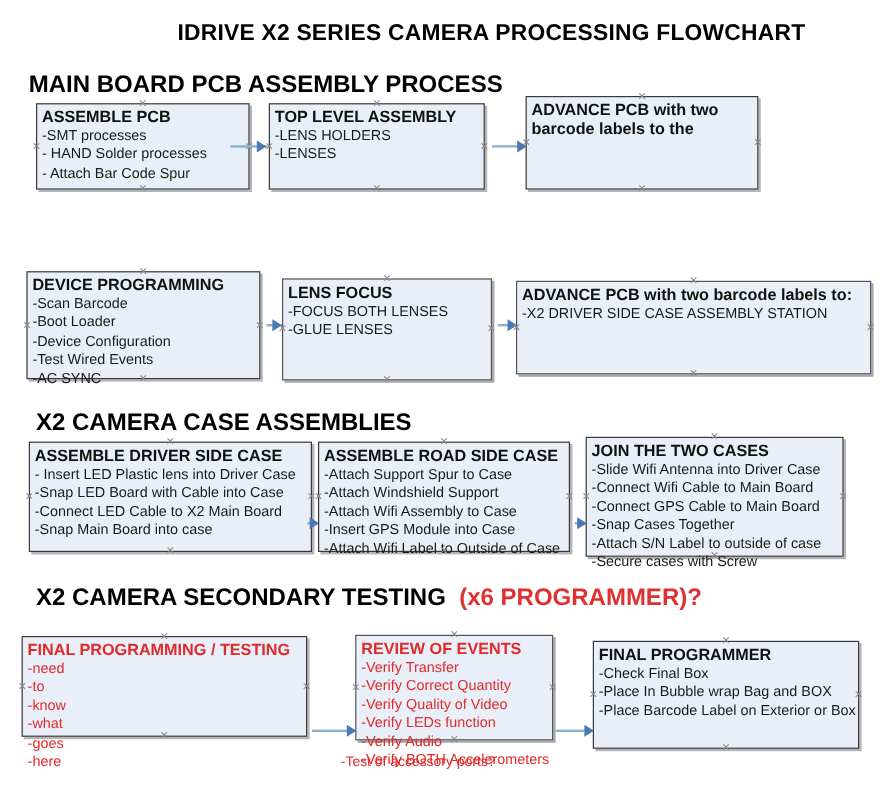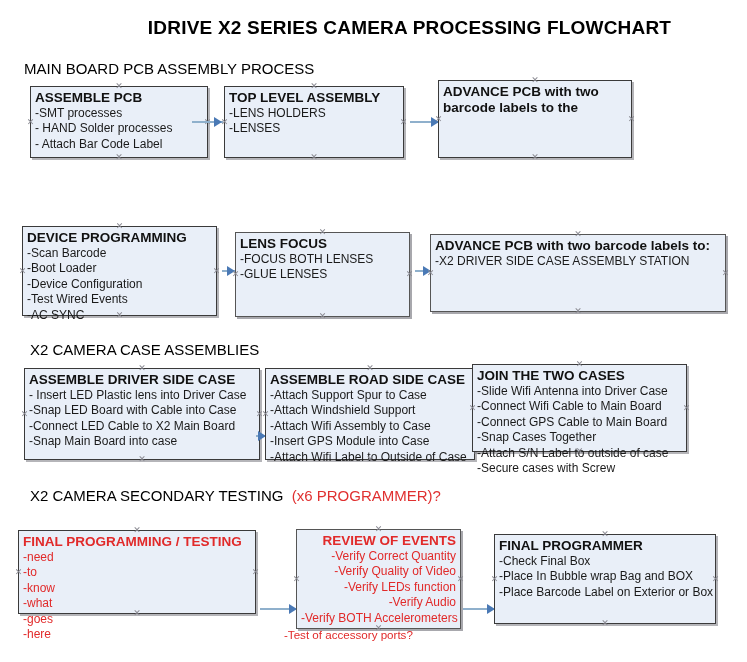--- a/index.html
+++ b/index.html
@@ -10,21 +10,21 @@
     -webkit-font-smoothing:antialiased;
   }
   #canvas{position:absolute;left:0;top:0;width:747px;height:662px;}
 
   .title{
     position:absolute;font-weight:bold;color:#000;
     white-space:nowrap;letter-spacing:.2px;padding-left:36px;
   }
   #doc-title{left:0;top:17px;width:747px;text-align:center;font-size:19px;}
   .section-head{
-    position:absolute;font-weight:normal;font-size:15px;color:#000;white-space:nowrap;
+    position:absolute;font-weight:bold;font-size:20px;color:#000;white-space:nowrap;
   }
   .section-head .red{color:#e03030;}
 
   
   .box{
     position:absolute;box-sizing:border-box;
     background:#e9eff8;
     border:1px solid #3a3a3a;
     box-shadow:2px 2px 0 0 rgba(120,120,128,.55);
     padding:3px 4px 2px 4px;
@@ -69,21 +69,21 @@
 <div id="canvas">
 
   <div class="title" id="doc-title">IDRIVE X2  SERIES CAMERA PROCESSING FLOWCHART</div>
 
   <div class="section-head" style="left:24px;top:60px;">MAIN BOARD PCB ASSEMBLY PROCESS</div>
 
   <div class="box" style="left:30px;top:86px;width:178px;height:72px;">
     <div class="hd">ASSEMBLE PCB</div>
     <div class="li">-SMT processes</div>
     <div class="li">- HAND Solder processes</div>
-    <div class="li">- Attach Bar Code Label</div>
+    <div class="li">- Attach Bar Code Spur</div>
     <span class="hx t"></span>
     <span class="hx b"></span>
     <span class="hx l"></span>
     <span class="hx r"></span>
   </div>
 
   <div class="conn" style="left:192px;top:121px;width:31px;"></div>
   <div class="arrow" style="left:214px;top:117px;"></div>
 
   <div class="box" style="left:224px;top:86px;width:180px;height:72px;">
@@ -173,21 +173,21 @@
     <div class="li">-Attach Wifi Label to Outside of Case</div>
     <span class="hx t"></span>
     <span class="hx b"></span>
     <span class="hx l"></span>
     <span class="hx r"></span>
   </div>
 
   <div class="conn" style="left:479px;top:435px;width:12px;"></div>
   <div class="arrow" style="left:481px;top:431px;"></div>
 
-  <div class="box" style="left:472px;top:364px;width:215px;height:88px;">
+  <div class="box" style="left:488px;top:364px;width:215px;height:100px;">
     <div class="hd">JOIN THE TWO CASES</div>
     <div class="li">-Slide Wifi Antenna into Driver Case</div>
     <div class="li">-Connect Wifi Cable to Main Board</div>
     <div class="li">-Connect GPS Cable to Main Board</div>
     <div class="li">-Snap Cases Together</div>
     <div class="li">-Attach S/N Label to outside of case</div>
     <div class="li">-Secure cases with Screw</div>
     <span class="hx t"></span>
     <span class="hx b"></span>
     <span class="hx l"></span>
@@ -206,22 +206,23 @@
     <div class="li">-here</div>
     <span class="hx t"></span>
     <span class="hx b"></span>
     <span class="hx l"></span>
     <span class="hx r"></span>
   </div>
 
   <div class="conn" style="left:260px;top:608px;width:37px;"></div>
   <div class="arrow" style="left:289px;top:604px;"></div>
 
-  <div class="box thick red" style="left:296px;top:529px;width:165px;height:100px;text-align:right;">
+  <div class="box thick red" style="left:296px;top:529px;width:165px;height:88px;">
     <div class="hd">REVIEW OF EVENTS</div>
+    <div class="li">-Verify Transfer</div>
     <div class="li">-Verify Correct Quantity</div>
     <div class="li">-Verify Quality of Video</div>
     <div class="li">-Verify LEDs function</div>
     <div class="li">-Verify Audio</div>
     <div class="li">-Verify BOTH Accelerometers</div>
     <span class="hx t"></span>
     <span class="hx b"></span>
     <span class="hx l"></span>
     <span class="hx r"></span>
   </div>

